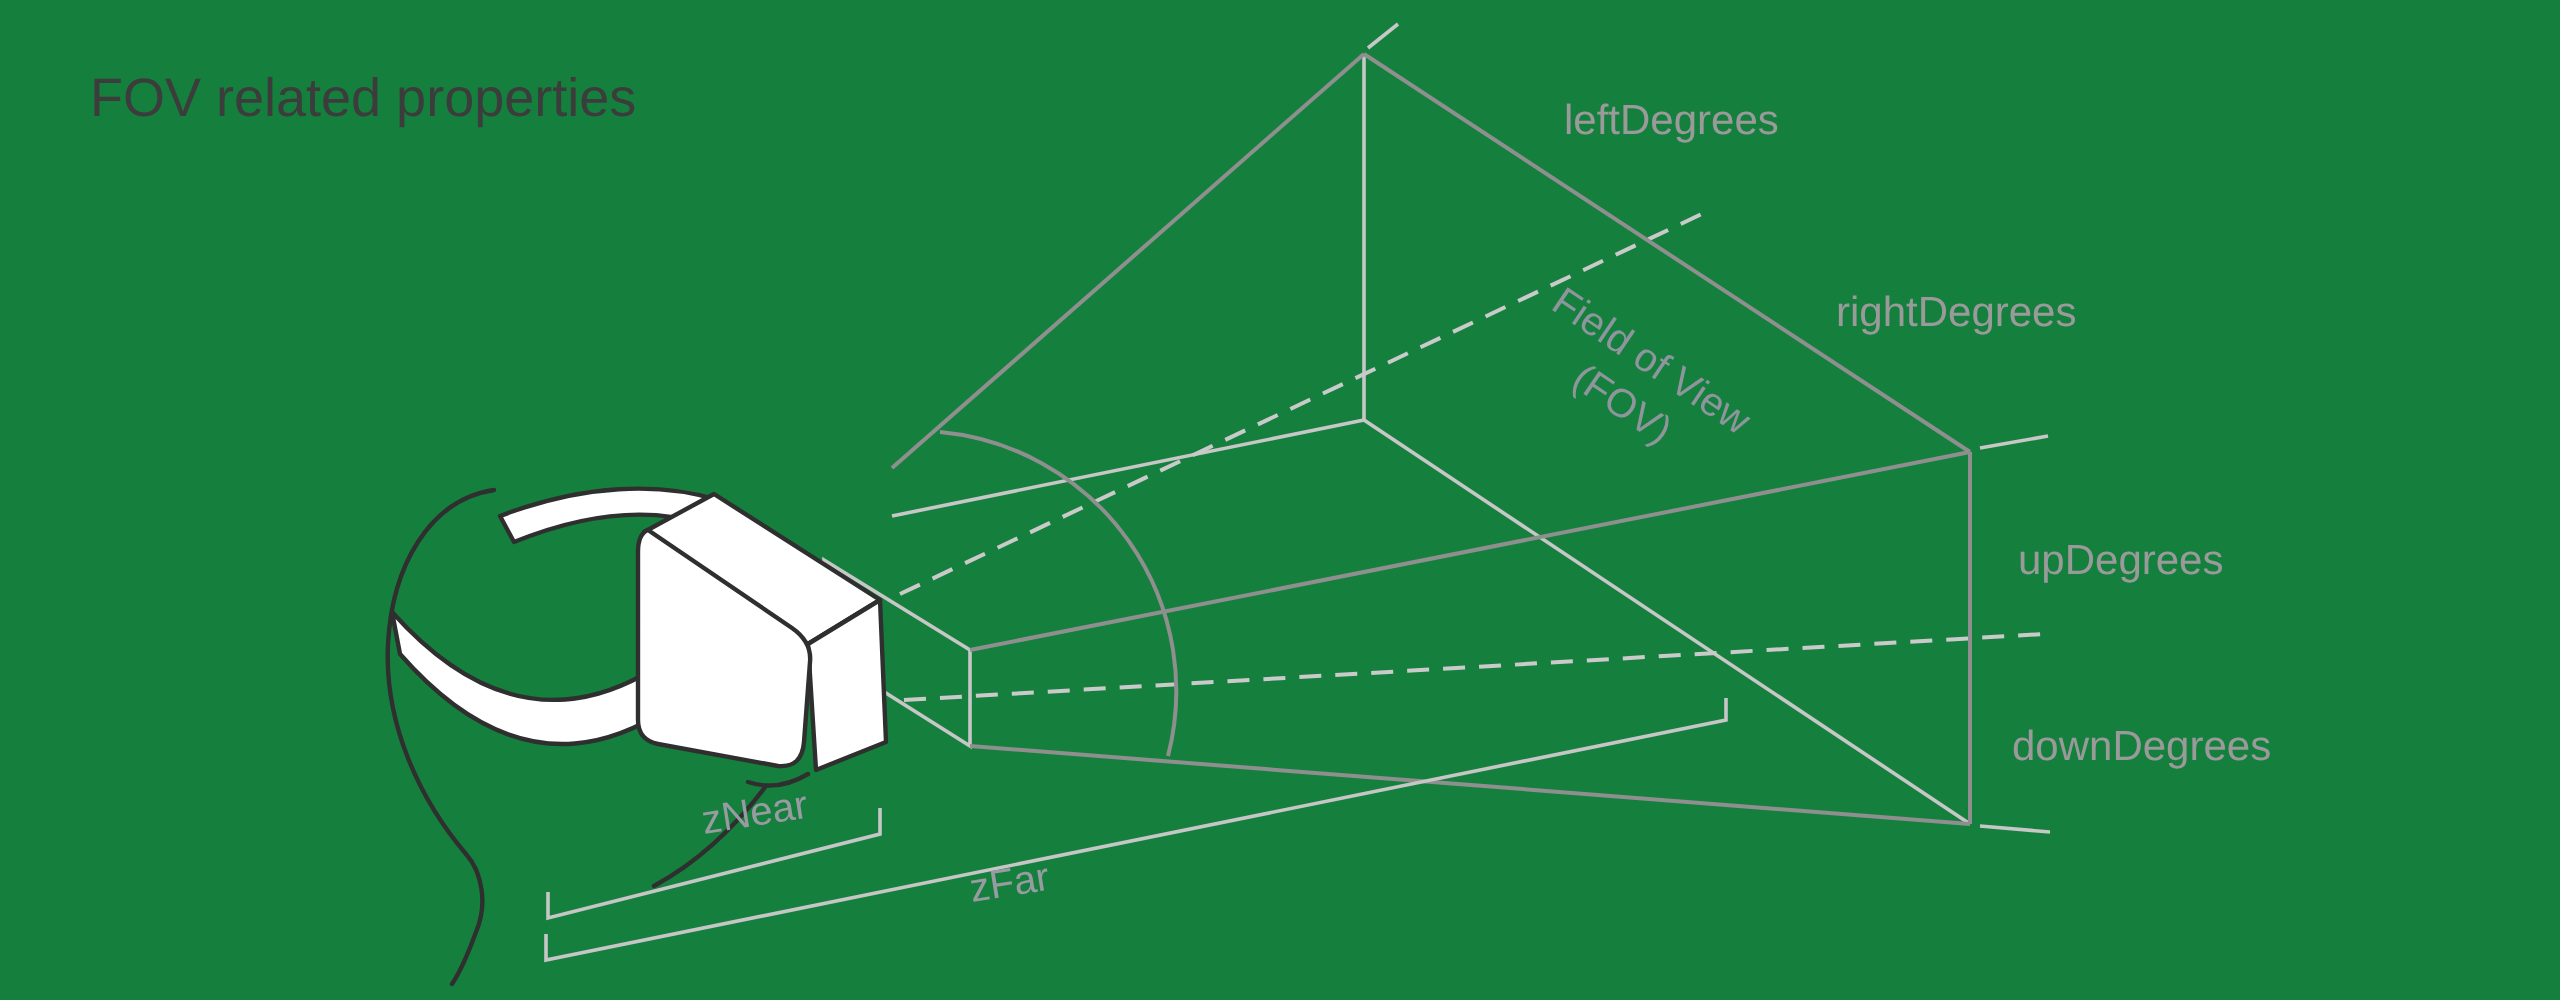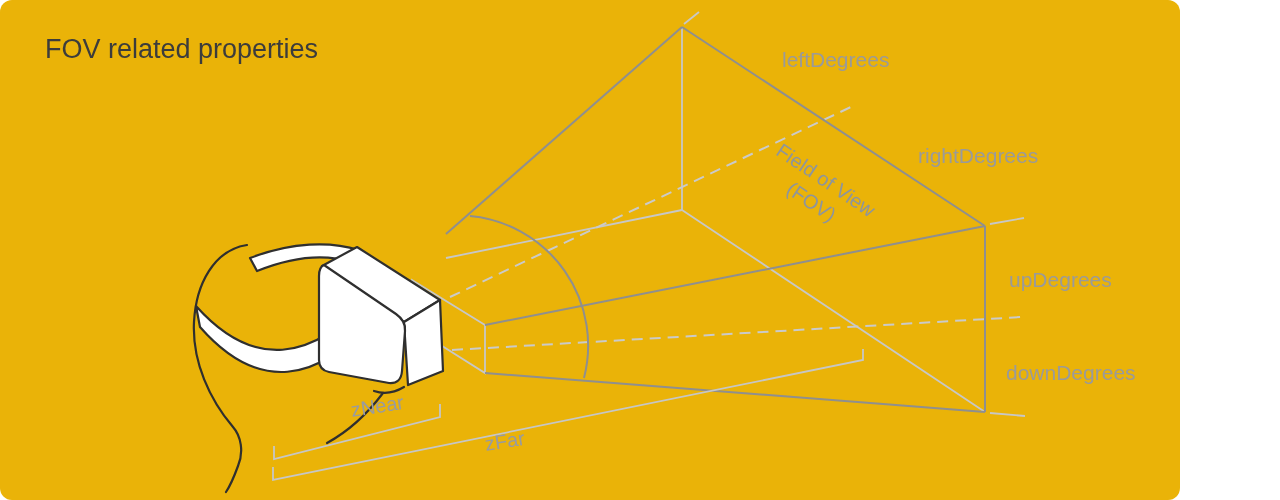--- a/index.html
+++ b/index.html
@@ -1,17 +1,17 @@
 <!DOCTYPE html>
 <html><head>
 <meta charset="utf-8">
 <style>
   html,body{margin:0;padding:0;background:#ffffff;}
-  .stage{position:relative;width:1180px;height:500px;background:#eab308;overflow:hidden;
-         font-family:"Liberation Sans","DejaVu Sans",sans-serif;border-radius:12px;}
+  .stage{position:relative;width:1280px;height:500px;background:#15803d;overflow:hidden;
+         font-family:"Liberation Sans","DejaVu Sans",sans-serif;}
   svg text{font-family:"Liberation Sans","DejaVu Sans",sans-serif;}
   .lbl{fill:#9a9a9a;font-size:21px;}
   .lbl-small{fill:#989ba1;font-size:20px;}
   .fov-lbl{fill:#8e959c;font-size:20px;}
   .title-text{fill:#3c3c3c;font-size:27px;}
   .lt{stroke:#c7c7c7;stroke-width:1.8;fill:none;}
   .md{stroke:#8f8f8f;stroke-width:2;fill:none;}
   .dash{stroke:#cacaca;stroke-width:2;fill:none;stroke-dasharray:11 7;}
   .dim{stroke:#c6c6c6;stroke-width:1.8;fill:none;}
   .hs{stroke:#2f2f2f;stroke-width:2.2;fill:none;stroke-linecap:round;stroke-linejoin:round;}

